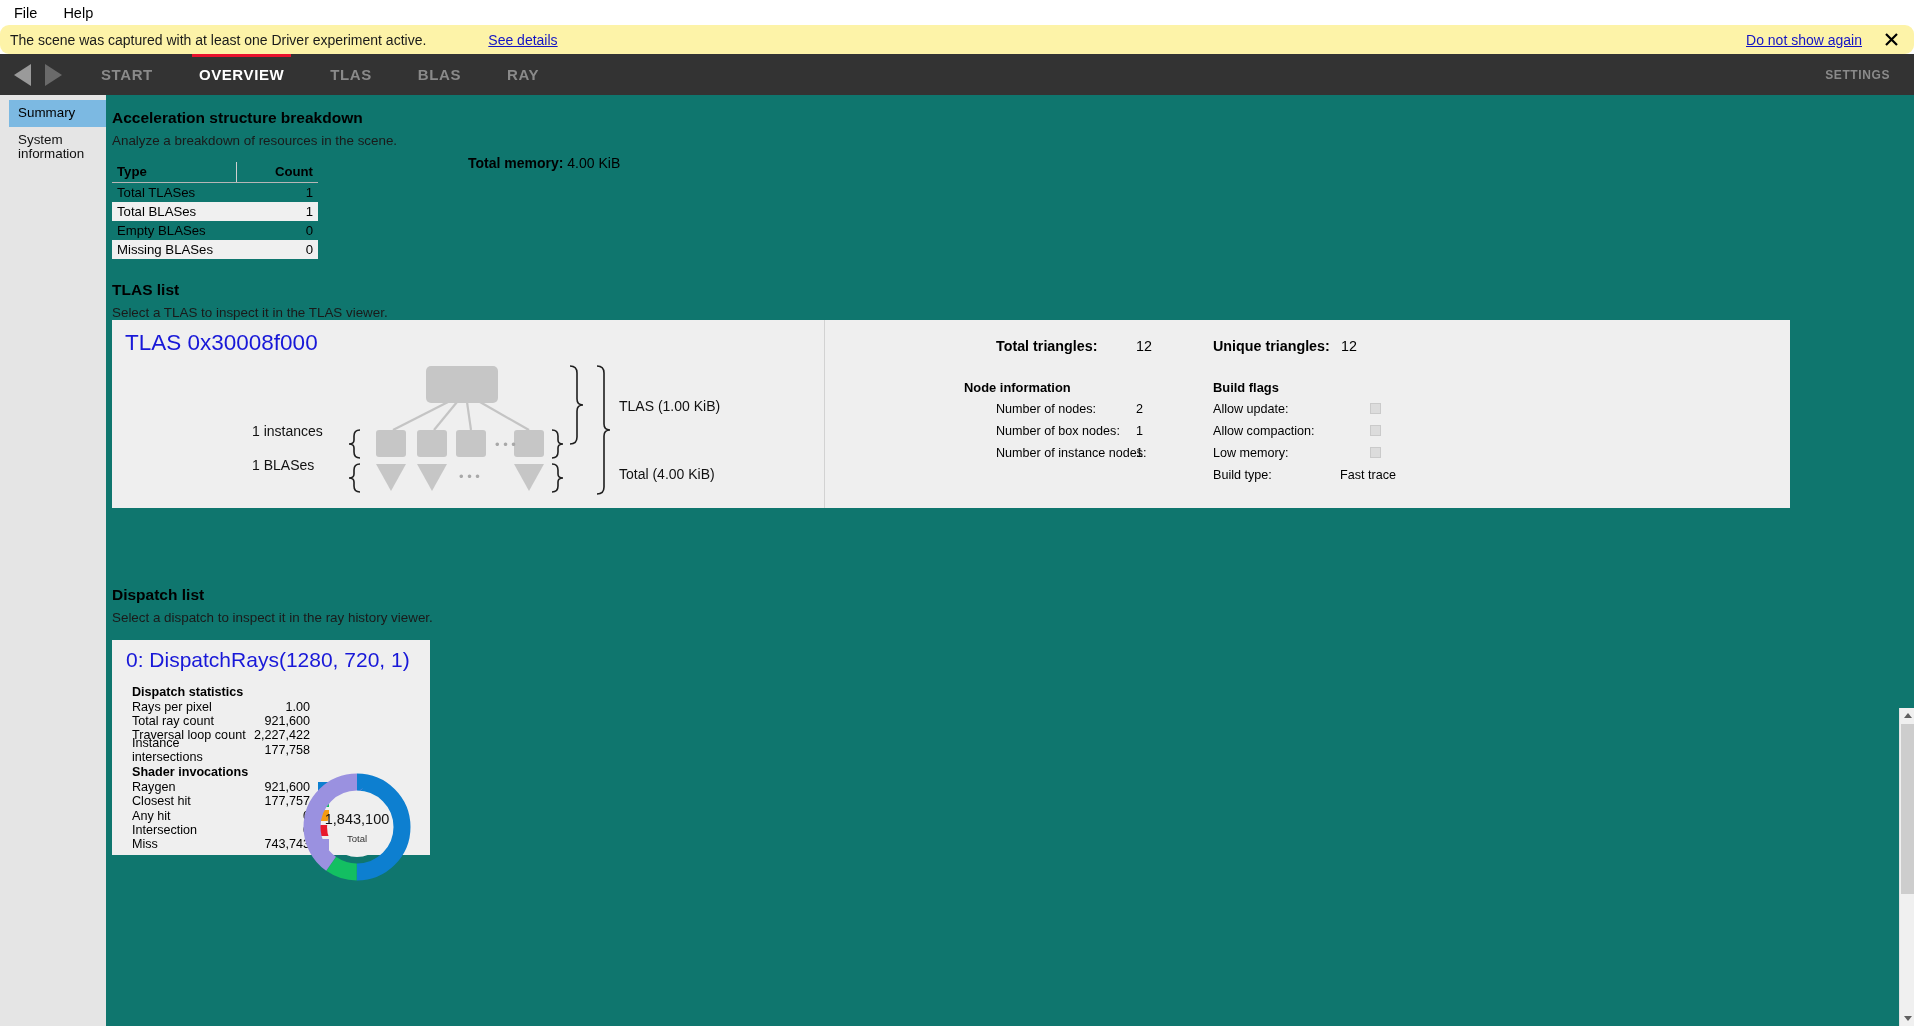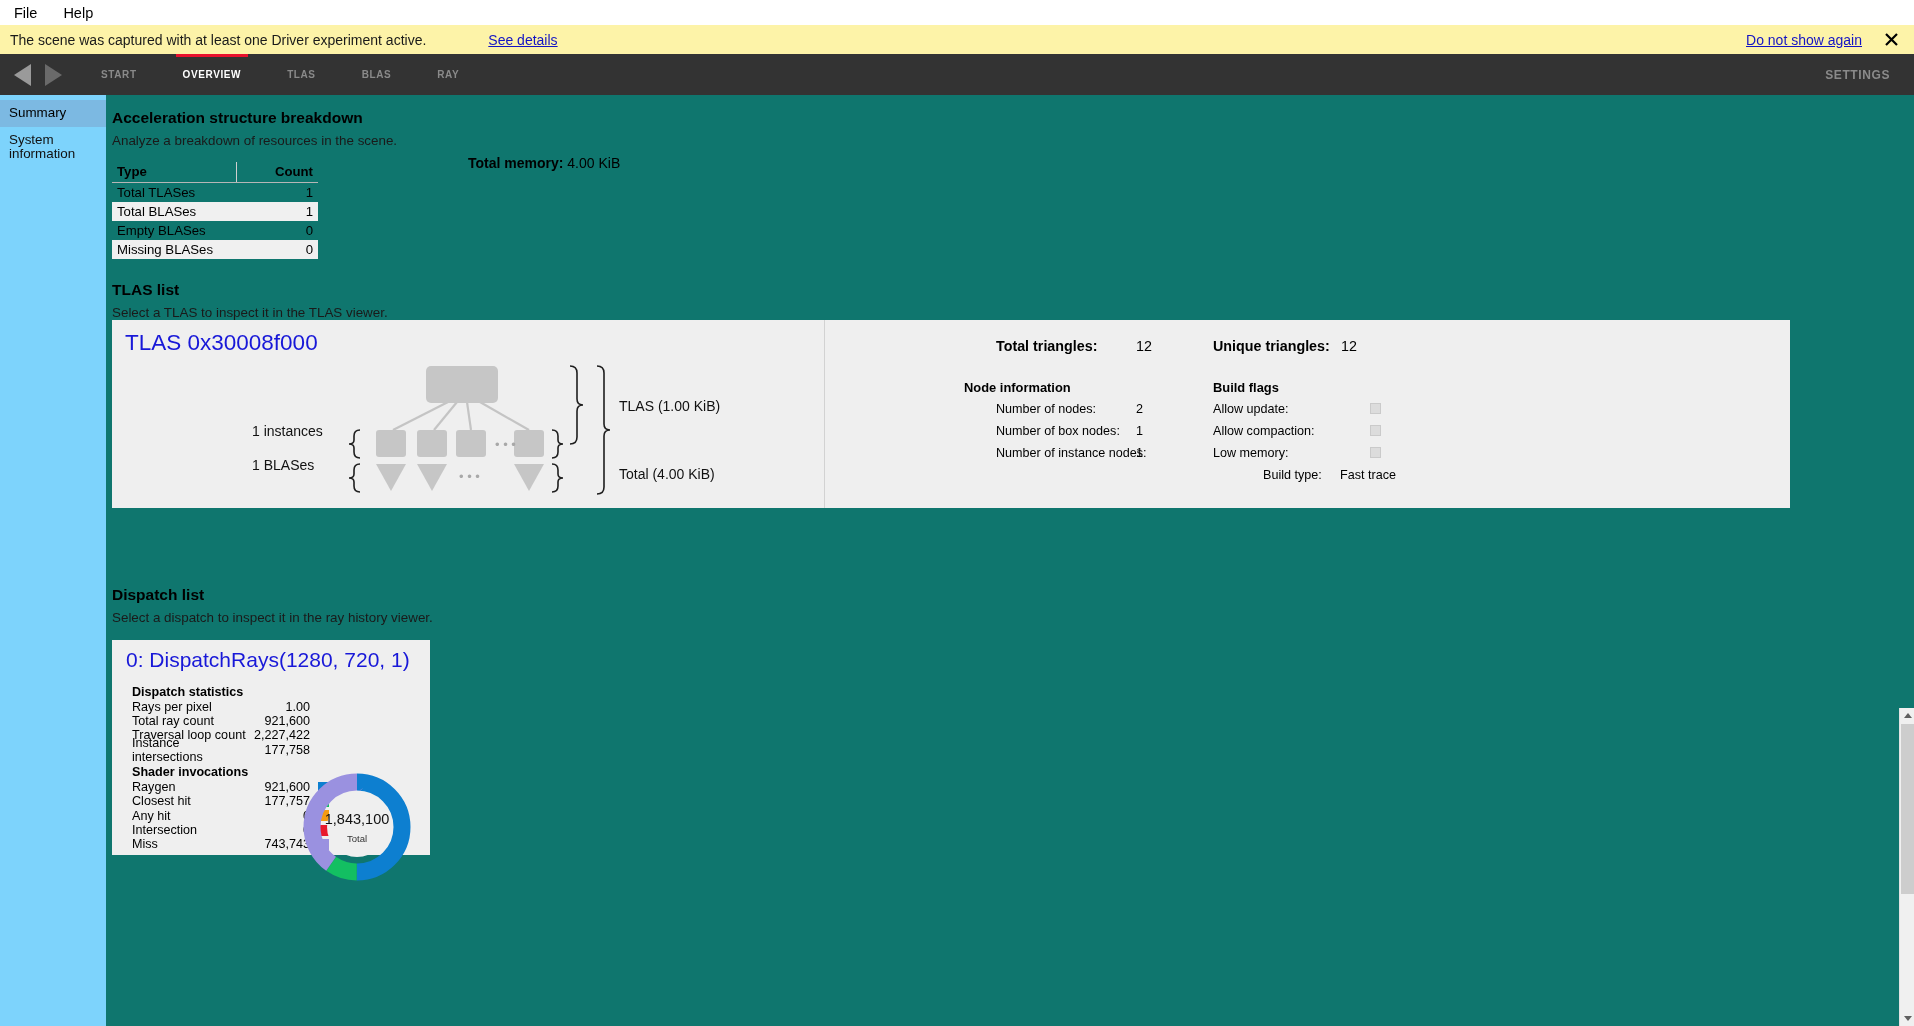--- a/index.html
+++ b/index.html
@@ -18,21 +18,21 @@
     height: 25px; background:#ffffff;
     display:flex; align-items:center; padding-left:10px; gap:18px;
     font-size: 14.5px; color:#000;
   }
   .menubar .mi { padding: 2px 4px; cursor: default; }
 
   
   .banner {
     height: 29px; background:#fdf3a8;
     display:flex; align-items:center; position:relative;
-    font-size: 14px; color:#1a1a1a;
+    font-size: 14px; color:#1a1a1a;border-radius:9px;
   }
   .banner .btext { margin-left: 10px; }
   .banner .blink {
     margin-left: 62px; color:#1313c4; text-decoration: underline;
     cursor:pointer; font-size:14px;
   }
   .banner .bright {
     position:absolute; right: 52px; color:#1313c4;
     text-decoration: underline; cursor:pointer; font-size:14px;
   }
@@ -47,38 +47,38 @@
     height: 41px; background:#333333;
     display:flex; align-items:stretch; position:relative;
   }
   .navarrows { display:flex; align-items:center; gap:14px; padding: 0 16px 0 14px; }
   .arrow { width:0;height:0;cursor:pointer; }
   .arrow.left  { border-top:11px solid transparent; border-bottom:11px solid transparent; border-right:17px solid #9a9a9a; }
   .arrow.right { border-top:11px solid transparent; border-bottom:11px solid transparent; border-left:17px solid #6a6a6a; }
   .navtabs { display:flex; align-items:stretch; }
   .navtab {
     display:flex; align-items:center; padding: 0 23px;
-    font-size: 10px; font-weight: bold; letter-spacing:0.6px;
+    font-size: 15px; font-weight: bold; letter-spacing:0.6px;
     color:#8a8a8a; cursor:pointer; position:relative;
   }
   .navtab.active { color:#ffffff; }
   .navtab.active::after {
     content:""; position:absolute; left: 16px; right: 16px; top: 0;
     height: 3px; background:#e8112d;
   }
   .navsettings {
     position:absolute; right: 24px; top:50%; transform:translateY(-50%);
     font-size:12px; font-weight:bold; letter-spacing:0.6px; color:#8a8a8a; cursor:pointer;
   }
 
   
   .body { display:flex; height: calc(1026px - 25px - 29px - 41px); }
   .sidebar {
-    width: 106px; background:#7dd3fc; flex: 0 0 106px;
-    padding-top: 5px; font-size: 13.4px;
+    width: 106px; background:#e5e5e5; flex: 0 0 106px;
+    padding-top: 5px; font-size: 13.4px; padding-left: 9px;
   }
   .sideitem { padding: 6px 9px; cursor:pointer; color:#111; line-height:1.1; }
   .sideitem.active { background:#7cb9e2; color:#000; }
 
   .content {
     flex: 1 1 auto; background:#0f766e; position:relative;
     overflow: hidden; padding-left: 6px;
   }
 
   h2.sect {
@@ -310,21 +310,21 @@
         <span class="statcol srow" style="left:884px; top:126px;">Number of instance nodes:</span>
         <span class="statcol srow" style="left:1024px; top:126px;">1</span>
 
         <span class="statcol sechdr" style="left:1101px; top:60px;">Build flags</span>
         <span class="statcol srow" style="left:1101px; top:82px;">Allow update:</span>
         <span class="chk" style="position:absolute; left:1258px; top:83px;"></span>
         <span class="statcol srow" style="left:1101px; top:104px;">Allow compaction:</span>
         <span class="chk" style="position:absolute; left:1258px; top:105px;"></span>
         <span class="statcol srow" style="left:1101px; top:126px;">Low memory:</span>
         <span class="chk" style="position:absolute; left:1258px; top:127px;"></span>
-        <span class="statcol srow" style="left:1151px; top:148px;">Build type:</span>
+        <span class="statcol srow" style="left:1101px; top:148px;">Build type:</span>
         <span class="statcol srow" style="left:1228px; top:148px;">Fast trace</span>
       </div>
 
       <h2 class="sect" style="margin-top:78px">Dispatch list</h2>
       <p class="subtle">Select a dispatch to inspect it in the ray history viewer.</p>
 
       <div class="dispcard" style="margin-top:15px; height:215px;">
         <div class="disptitle">0: DispatchRays(1280, 720, 1)</div>
         <div class="dstats">
           <div class="dhdr">Dispatch statistics</div>

